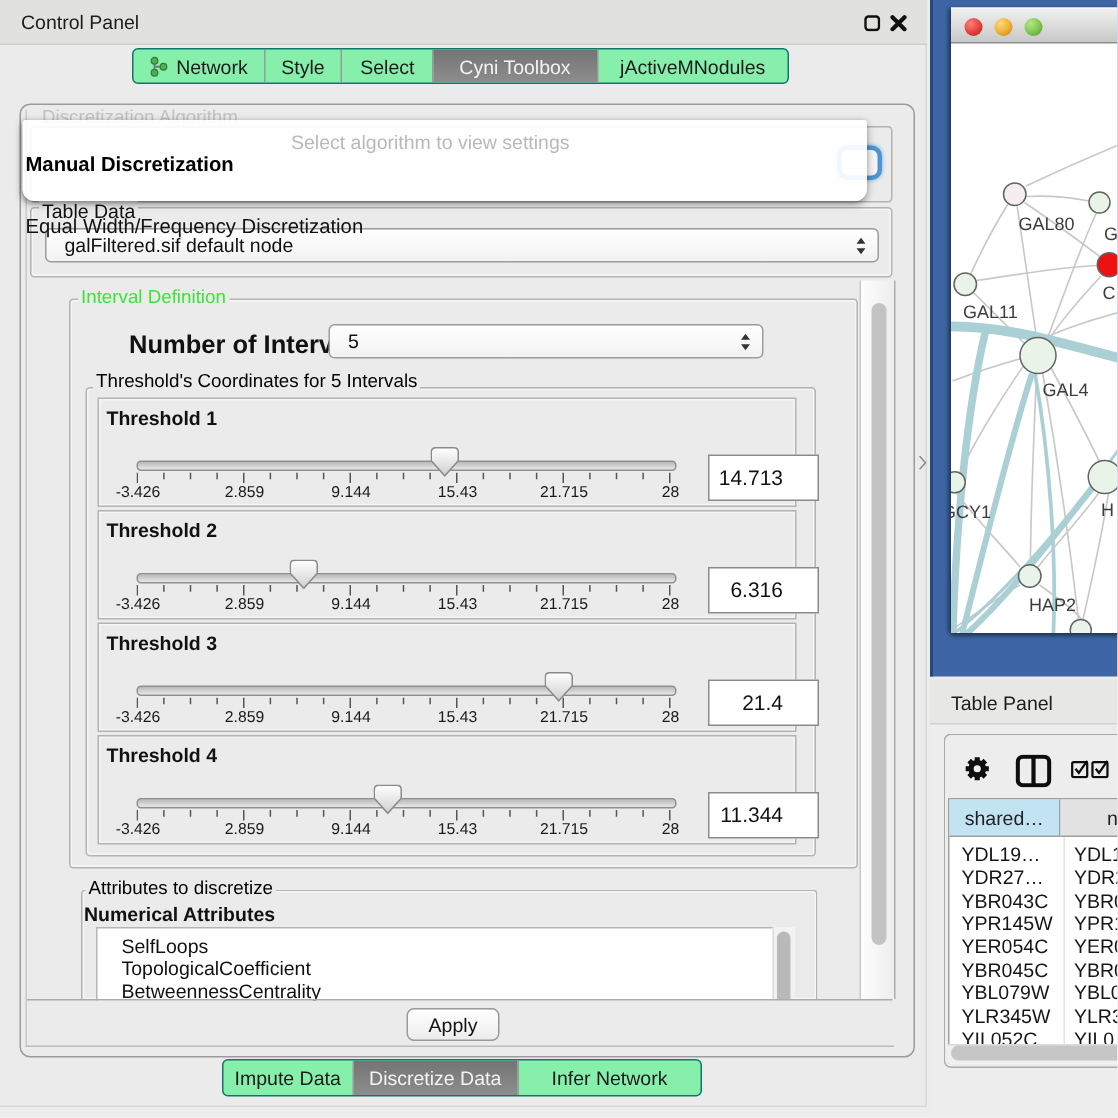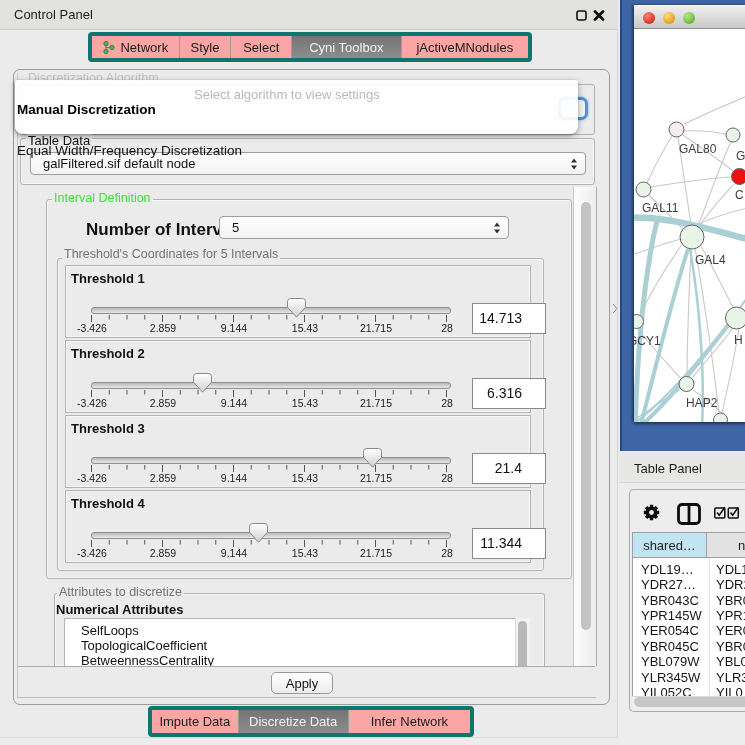--- a/index.html
+++ b/index.html
@@ -3,29 +3,29 @@
 <style>
 html,body{margin:0;padding:0;}
 #root{position:relative;width:745px;height:745px;overflow:hidden;background:#ececec;
  font-family:"Liberation Sans",sans-serif;-webkit-font-smoothing:antialiased;}
 .abs{position:absolute;}
 
 .ltitle{left:0;top:0;width:618px;height:29px;background:#e1e1df;border-bottom:1px solid #cfcfcd;}
 .ltitle .t{position:absolute;left:14px;top:7px;font-size:13px;color:#1c1c1c;}
 .lbody{left:0;top:30px;width:617px;height:707px;background:#ebebeb;border-right:1px solid #d6d6d6;}
 
-.seg{display:flex;align-items:stretch;background:#fca5a5;border:4px solid #0f766e;border-radius:4px;overflow:hidden;}
+.seg{display:flex;align-items:stretch;background:#86efac;border:1px solid #0f766e;border-radius:4px;overflow:hidden;}
 .seg .s{display:flex;align-items:center;justify-content:center;font-size:13px;color:#1a1a1a;border-right:1px solid #9a9a9a;}
 .seg .s:last-child{border-right:none;}
 .seg .sel{background:linear-gradient(#747474,#8d8d8d);color:#f3f3f3;}
 
 .bigpanel{left:13px;top:69px;width:595px;height:634px;border:1px solid #9b9b9b;border-radius:7px;background:#ebebeb;}
 .grp{border:1px solid #b3b3b3;border-radius:3px;box-shadow:inset 0 0 0 1px rgba(255,255,255,.55);}
 .glab{font-size:12.5px;background:#ebebeb;padding:0 2px;line-height:13px;}
-.blue{color:#737373;}
+.blue{color:#000000;}
 .green{color:#3ce33c;}
 .bold{font-weight:bold;}
 .combo{background:linear-gradient(#ffffff,#f2f2f2);border:1px solid #9d9d9d;border-radius:4px;}
 .combo .ar{position:absolute;right:7px;top:50%;margin-top:-6px;width:8px;height:12px;}
 .cotext{position:absolute;left:12px;top:3px;font-size:13px;color:#111;}
 
 .tbox{left:51px;width:464px;height:71px;border:1px solid #b3b3b3;background:#ebebeb;box-shadow:inset 0 0 0 1px rgba(255,255,255,.5);}
 .tlab{position:absolute;left:5px;top:5px;font-size:13px;font-weight:bold;color:#111;}
 .track{position:absolute;left:25px;top:41px;width:358px;height:5px;border:1px solid #8f8f8f;border-radius:3px;background:linear-gradient(#b9b9b9,#e8e8e8);}
 .ticks{position:absolute;left:25px;top:49px;}

